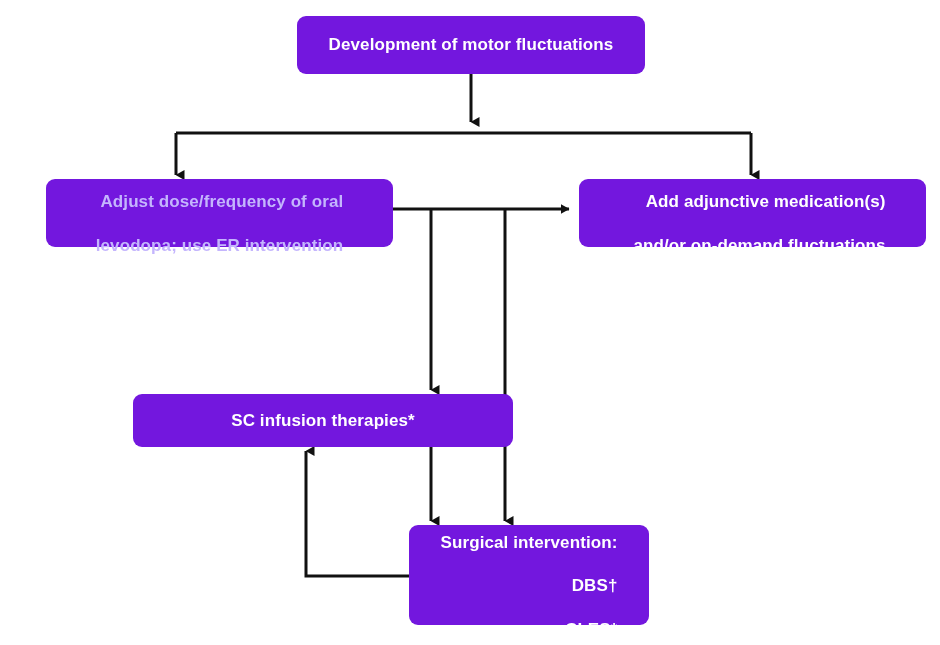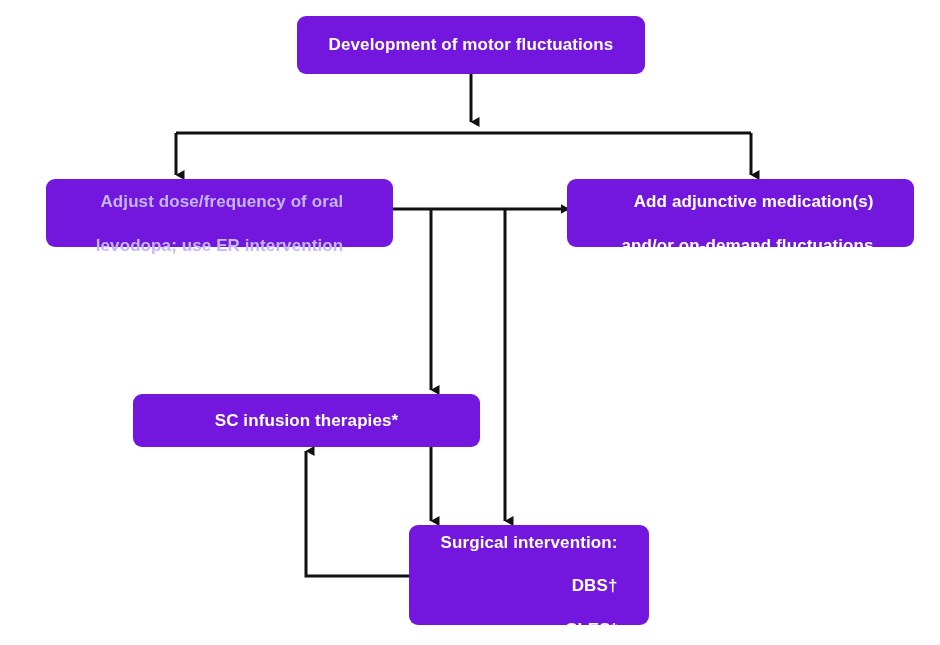--- a/index.html
+++ b/index.html
@@ -91,28 +91,28 @@
     <span class="node-text">Development of motor fluctuations</span>
   </div>
 
   <div class="node" style="left: 14px; top: 179px; width: 347px; height: 68px; background-color: rgb(115, 23, 222); color: #c4b5fd; margin-left: 32px;">
     <span class="node-text">
       <span>Adjust dose/frequency of oral</span><br>
       <span>levodopa; use ER intervention</span>
     </span>
   </div>
 
-  <div class="node" style="left: 567px; top: 179px; width: 347px; height: 68px; background-color: rgb(115, 23, 222); color: rgb(255, 255, 255); padding-left: 24px;">
+  <div class="node" style="left: 579px; top: 179px; width: 347px; height: 68px; background-color: rgb(115, 23, 222); color: rgb(255, 255, 255); padding-left: 24px;">
     <span class="node-text">
       <span>Add adjunctive medication(s)</span><br>
       <span>and/or on-demand fluctuations</span>
     </span>
   </div>
 
-  <div class="node" style="left: 133px; top: 394px; width: 347px; height: 53px; background-color: rgb(115, 23, 222); color: rgb(255, 255, 255);">
+  <div class="node" style="left: 133px; top: 394px; width: 380px; height: 53px; background-color: rgb(115, 23, 222); color: rgb(255, 255, 255);">
     <span class="node-text">SC infusion therapies*</span>
   </div>
 
   <div class="node" style="left: 409px; top: 525px; width: 240px; height: 100px; background-color: rgb(115, 23, 222); color: rgb(255, 255, 255);">
     <span class="node-text">
       <span>Surgical intervention:</span><br>
       <span>DBS†</span><br>
       <span>CLES*</span>
     </span>
   </div>

